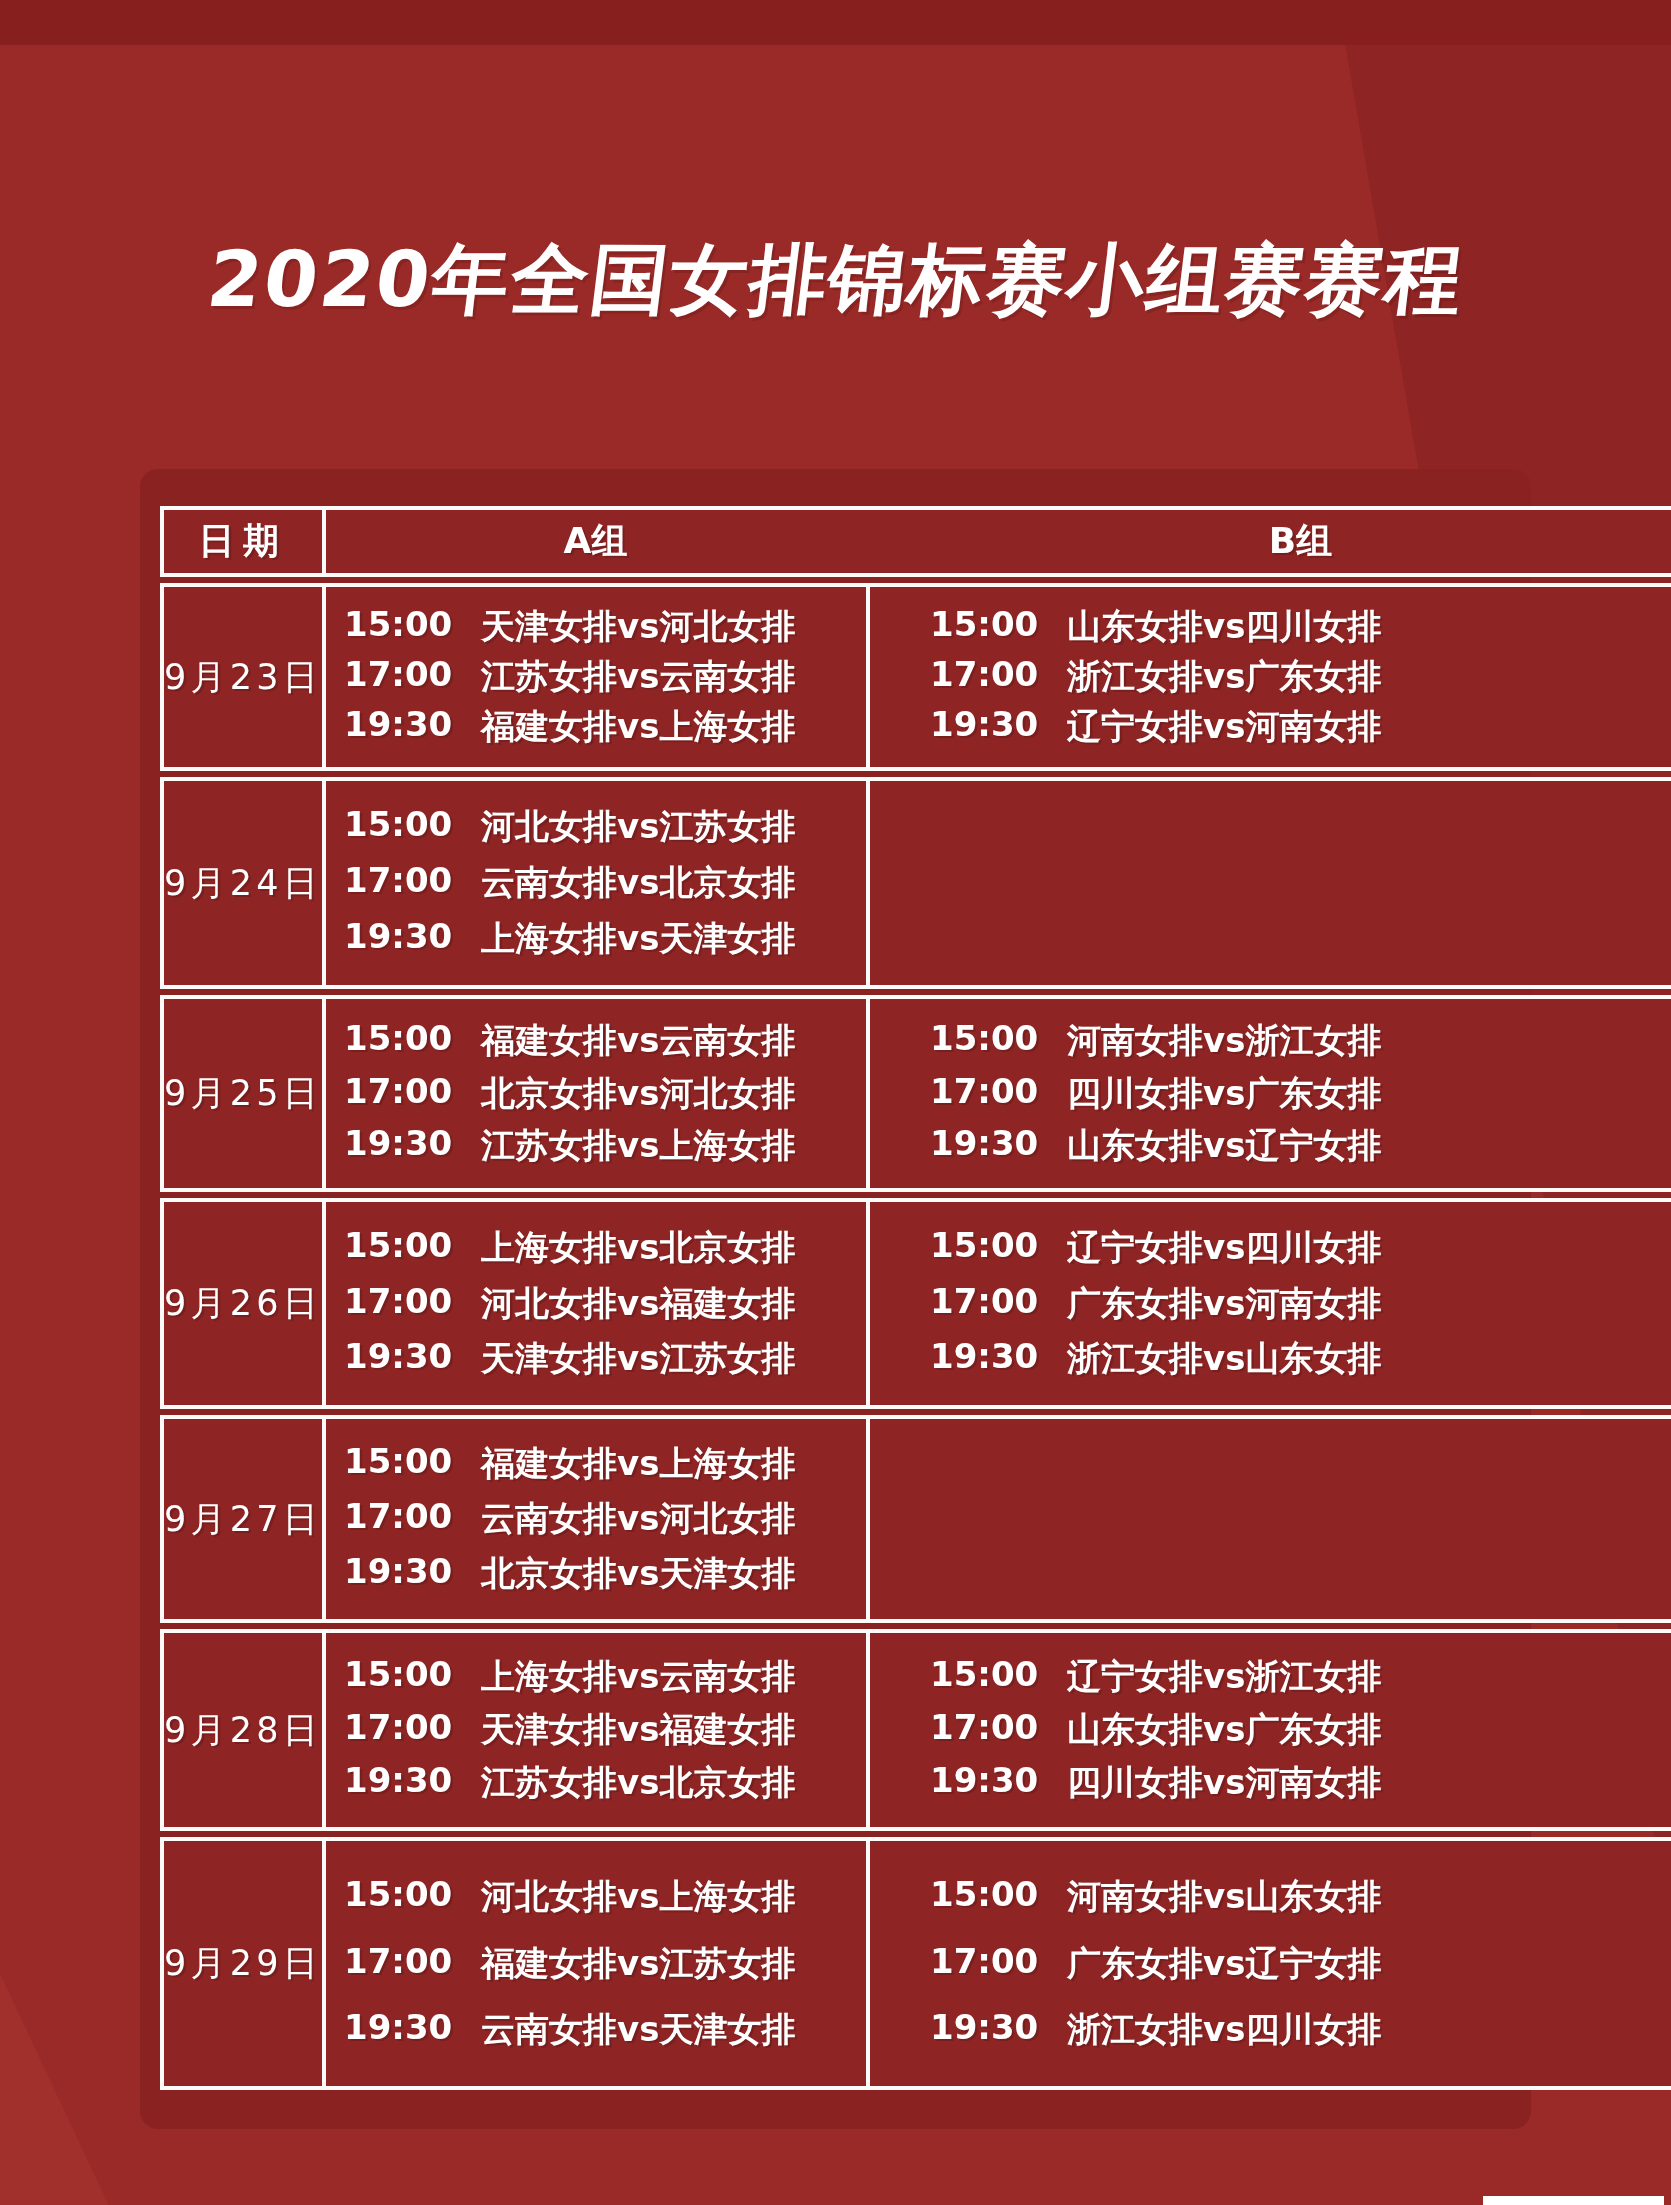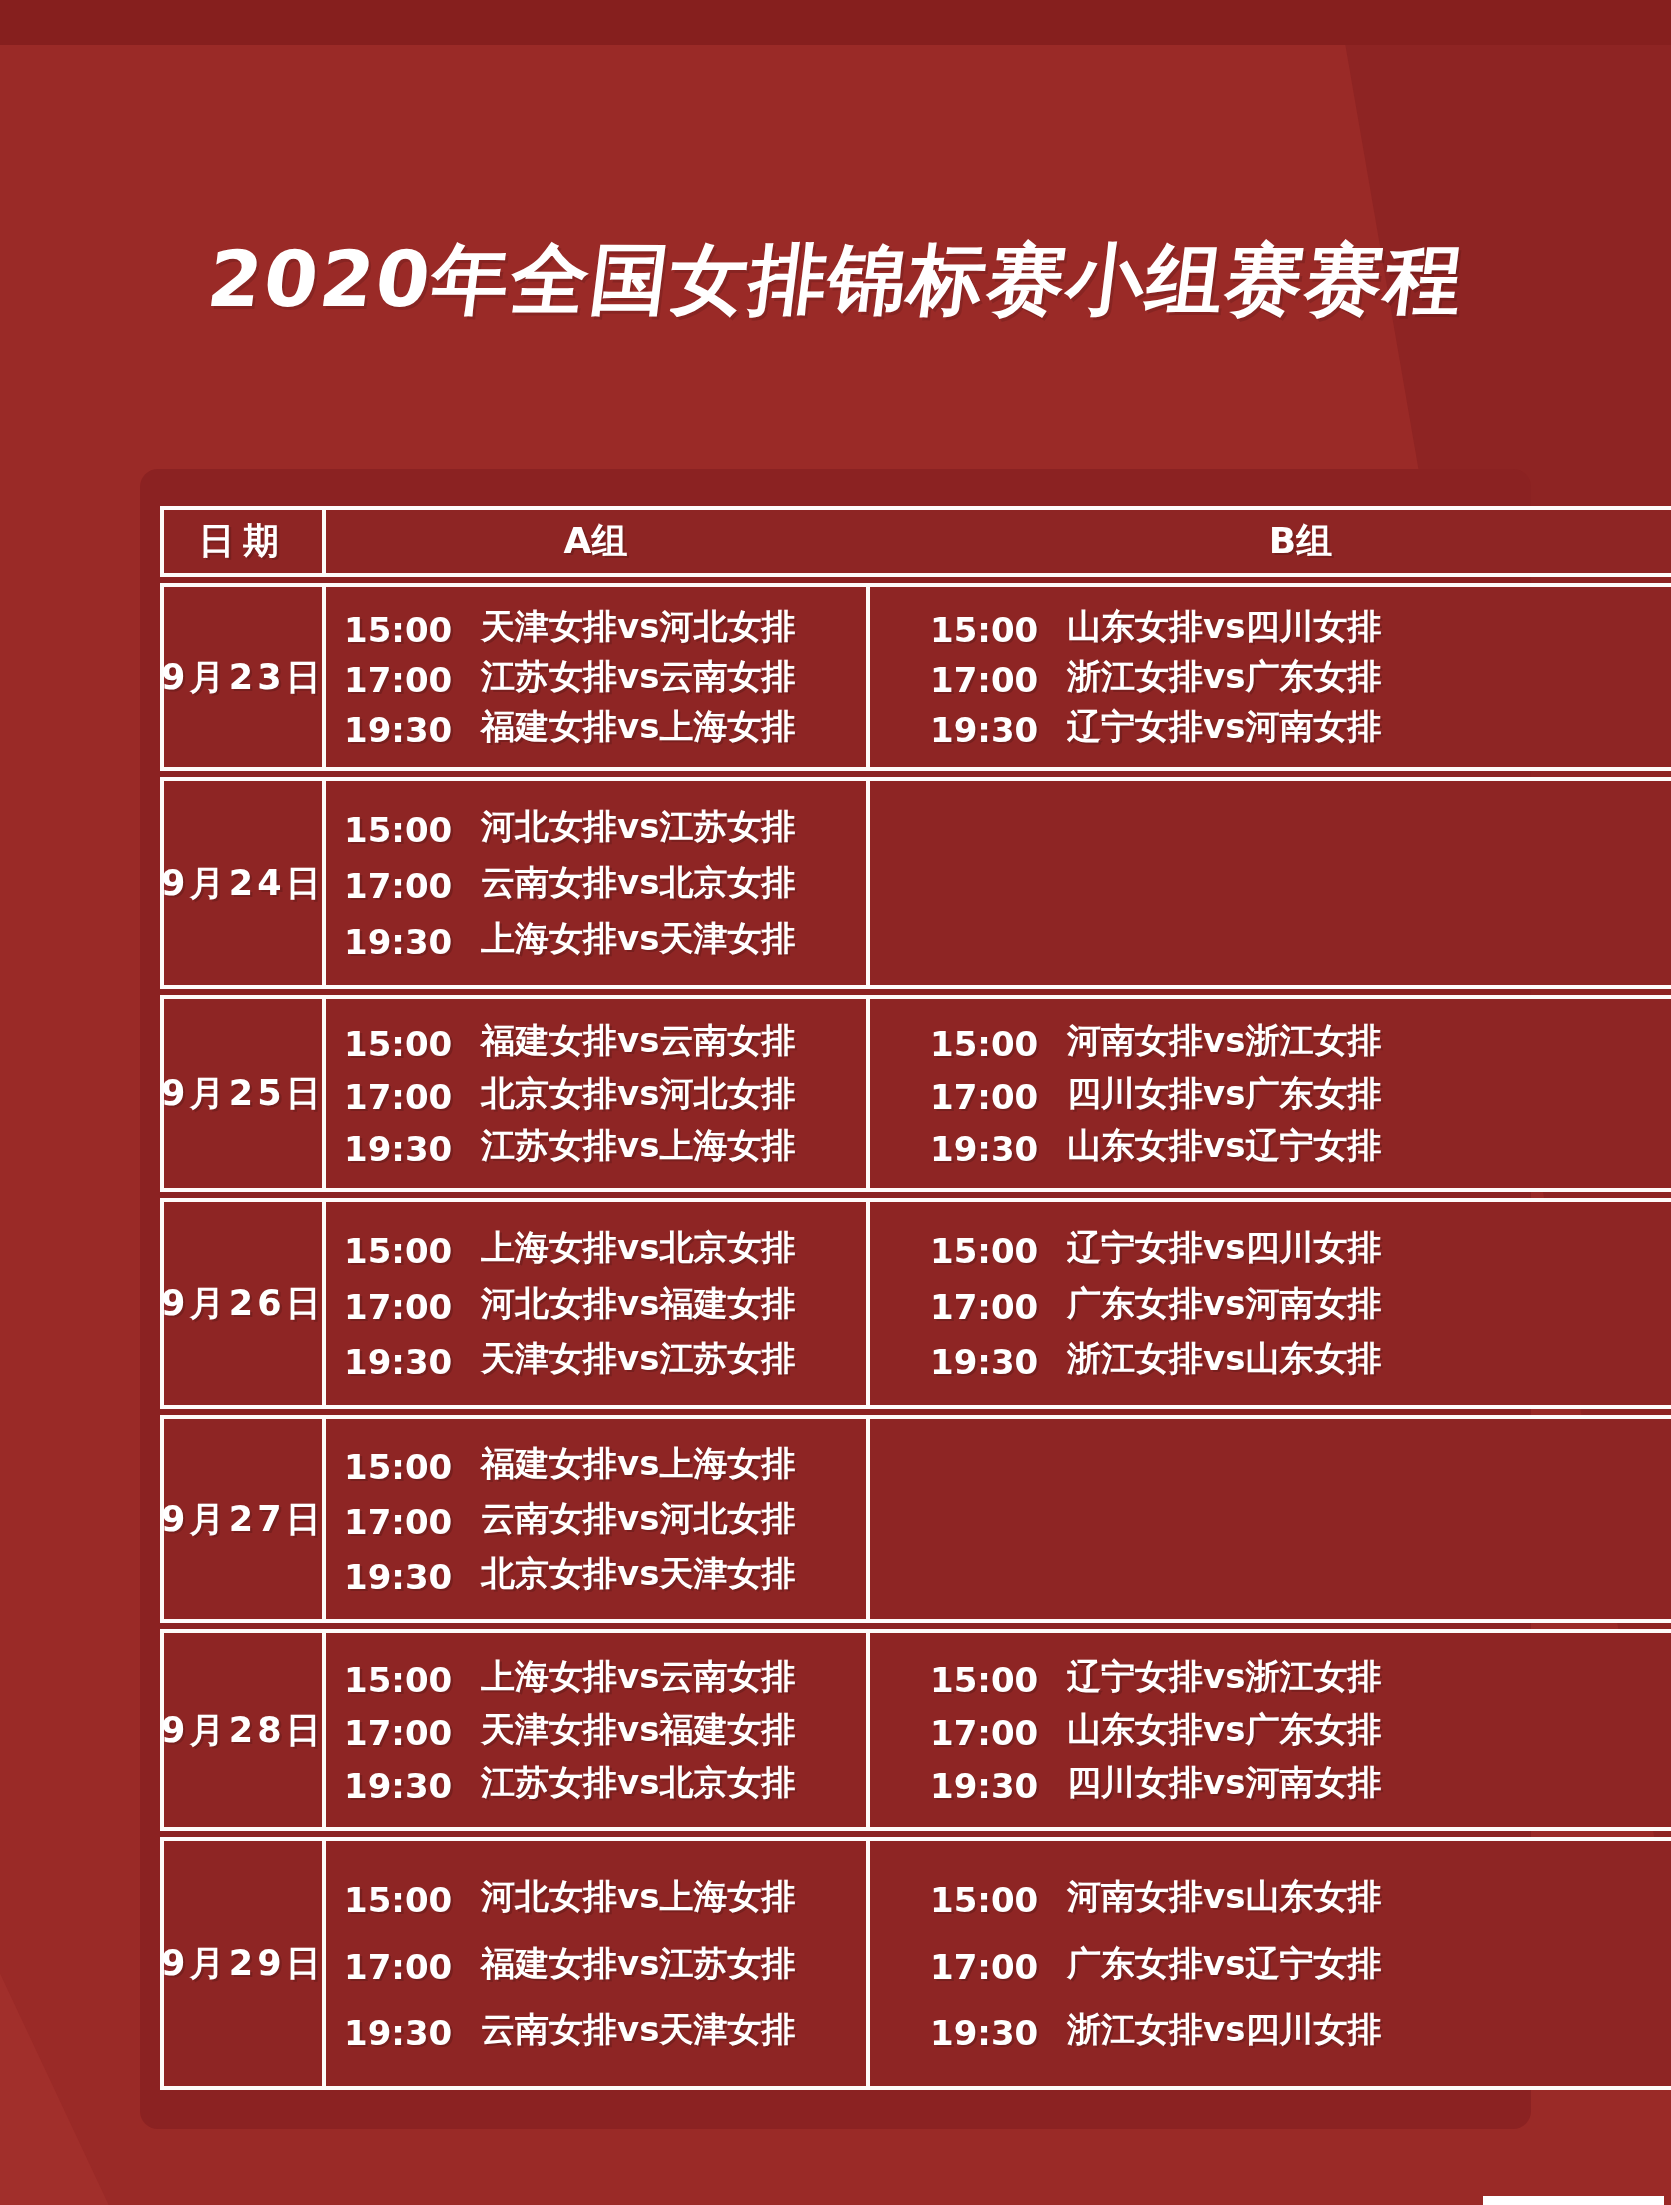--- a/index.html
+++ b/index.html
@@ -58,33 +58,33 @@
     display:flex;
     border:4.8px solid #fdfbfa;
     background:#8e2524;
     color:#ffffff;
   }
   .c-date {
     width:158px; flex:none;
     display:flex; align-items:center; justify-content:center;
   }
   .date-label {
-    font-size:35px; font-weight:bold; letter-spacing:4.2px;
+    font-size:35px; font-weight:normal; letter-spacing:4.2px;
     text-shadow:2.4px 2.4px 0 rgba(0,0,0,0.16);
     white-space:nowrap;
   }
   .c-match {
     display:flex; flex-direction:column;
     justify-content:space-evenly;
     padding:13.2px 0;
     border-left:4.8px solid #fdfbfa;
   }
   .c-a { width:544px; flex:none; padding-left:18px; }
   .c-b { flex:1; padding-left:60px; }
-  .match { display:flex; align-items:flex-end; white-space:nowrap; }
+  .match { display:flex; align-items:flex-start; white-space:nowrap; }
   .time {
     width:111px; flex:none;
     font-size:34px; font-weight:bold;
     text-shadow:2.4px 2.4px 0 rgba(0,0,0,0.16);
   }
   .team {
     margin-left:26px;
     font-size:34px; font-weight:bold;
     text-shadow:2.4px 2.4px 0 rgba(0,0,0,0.16);
   }

